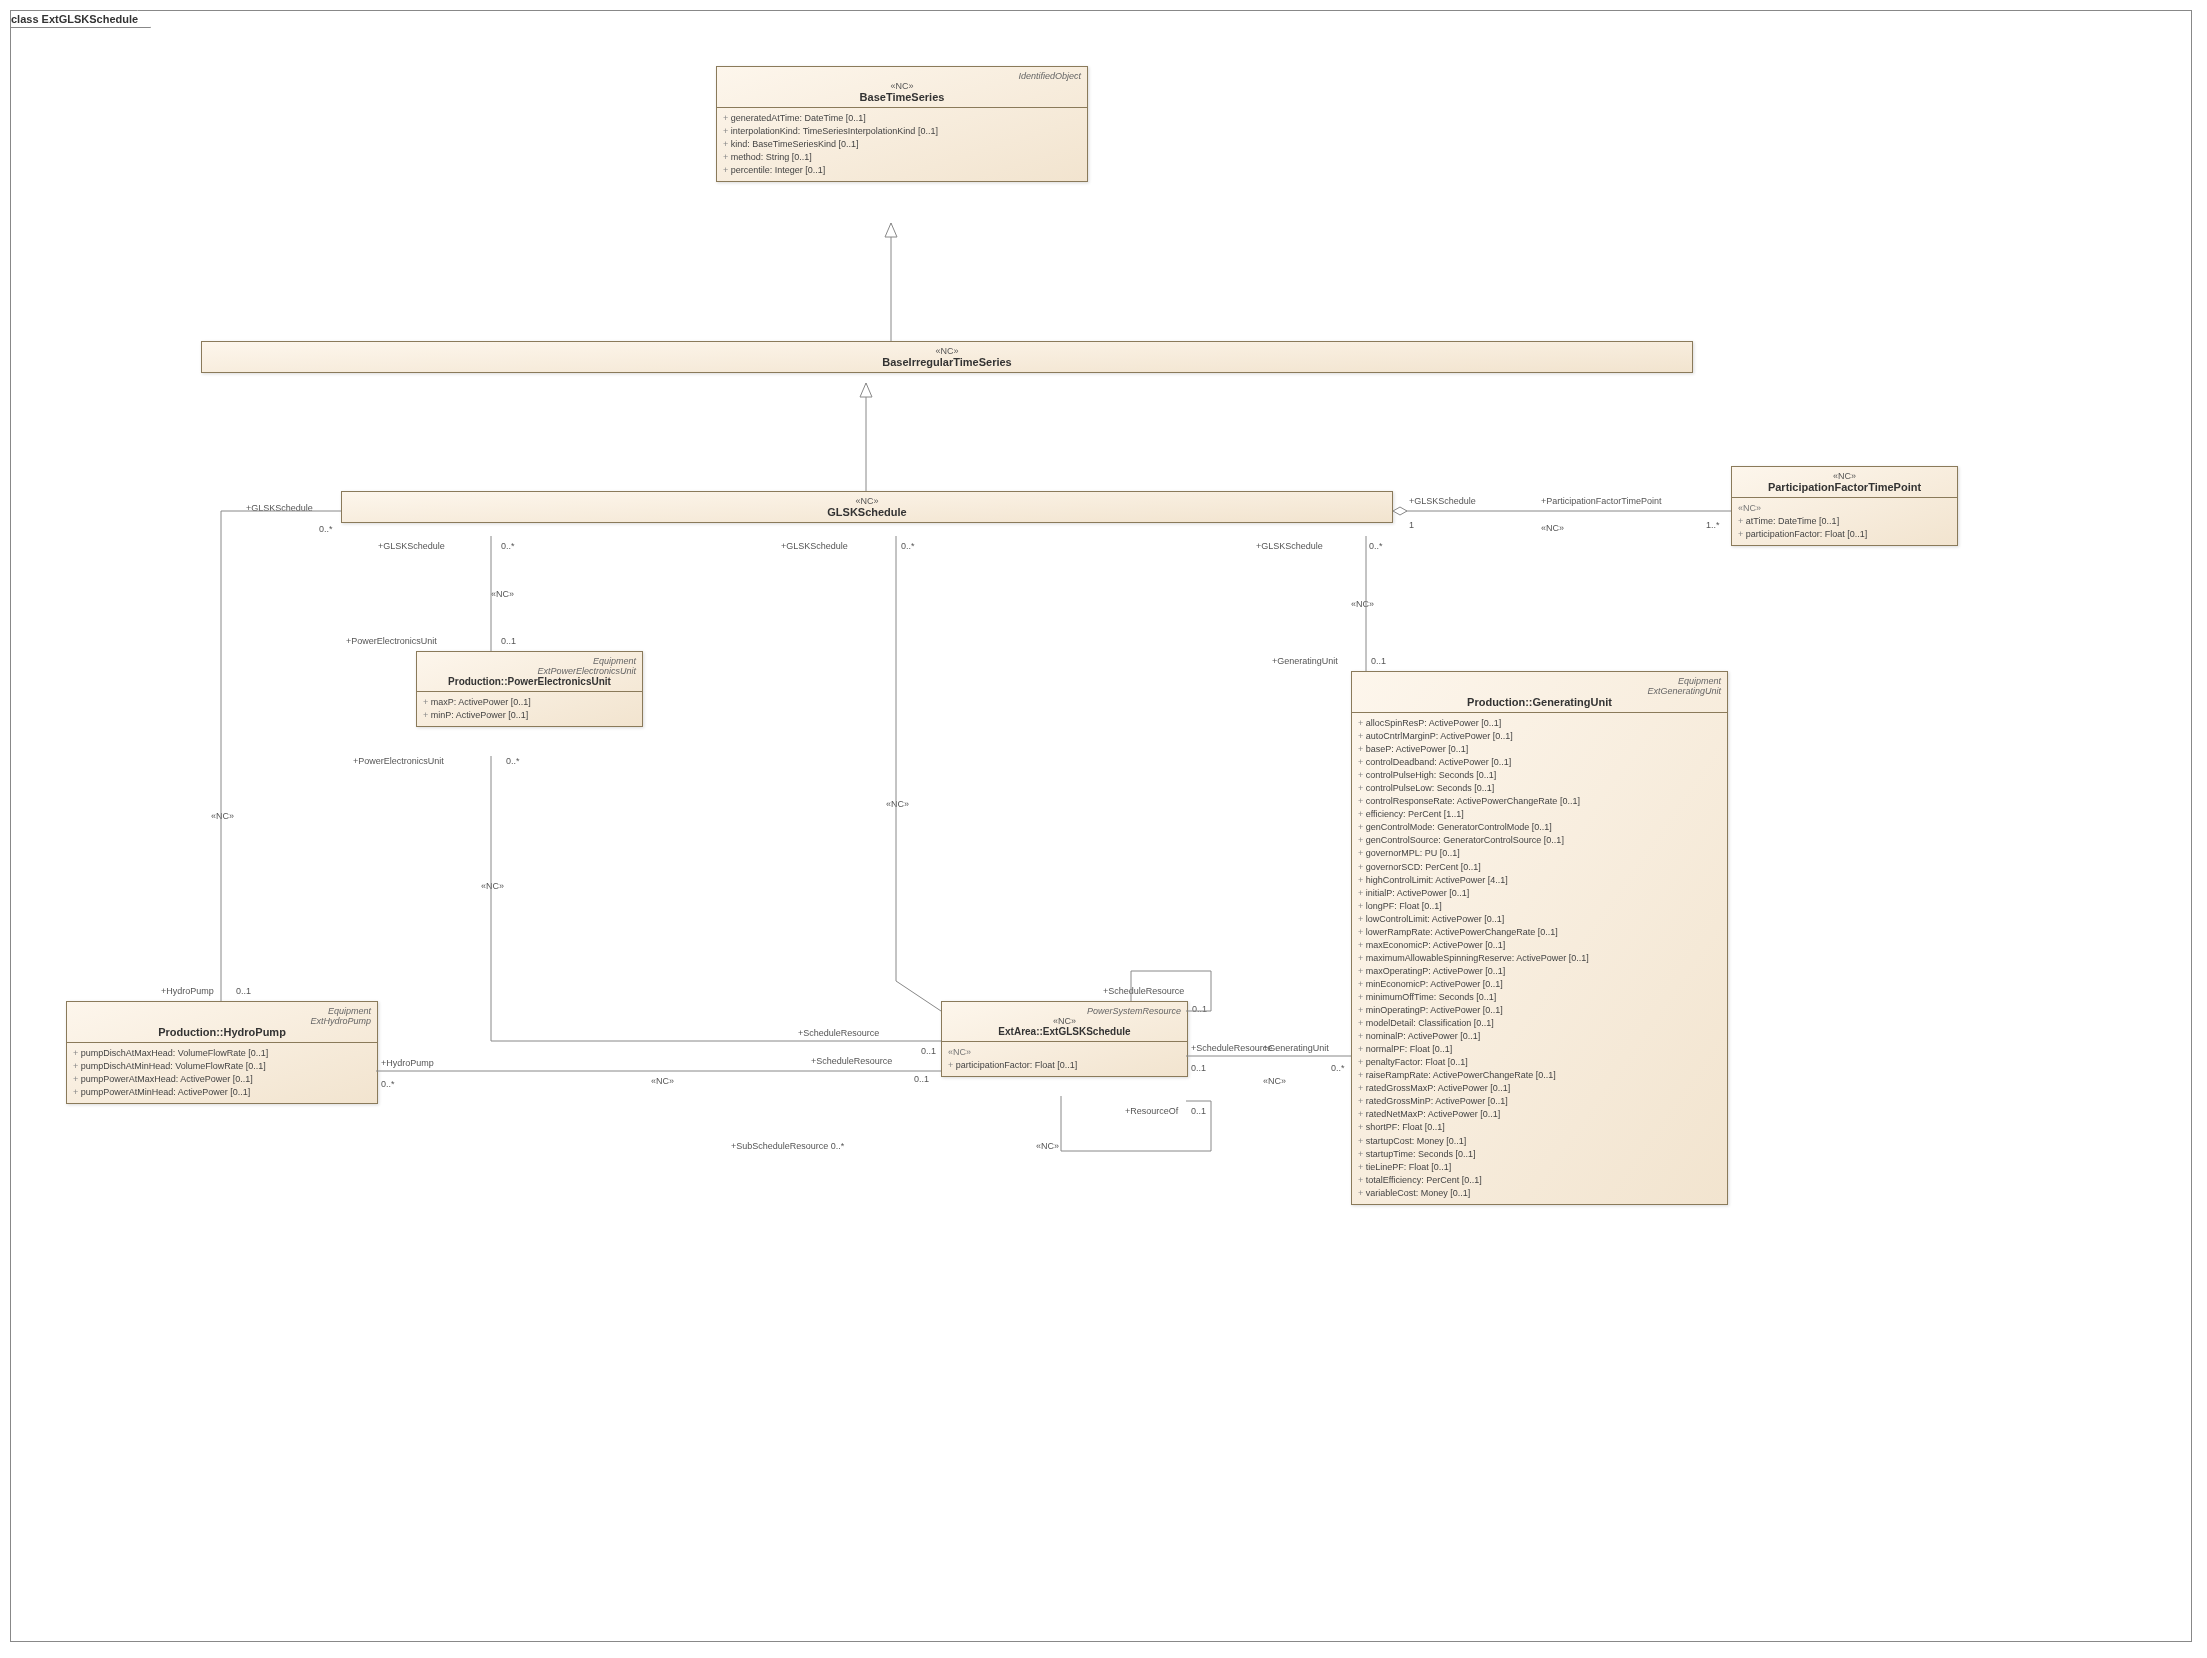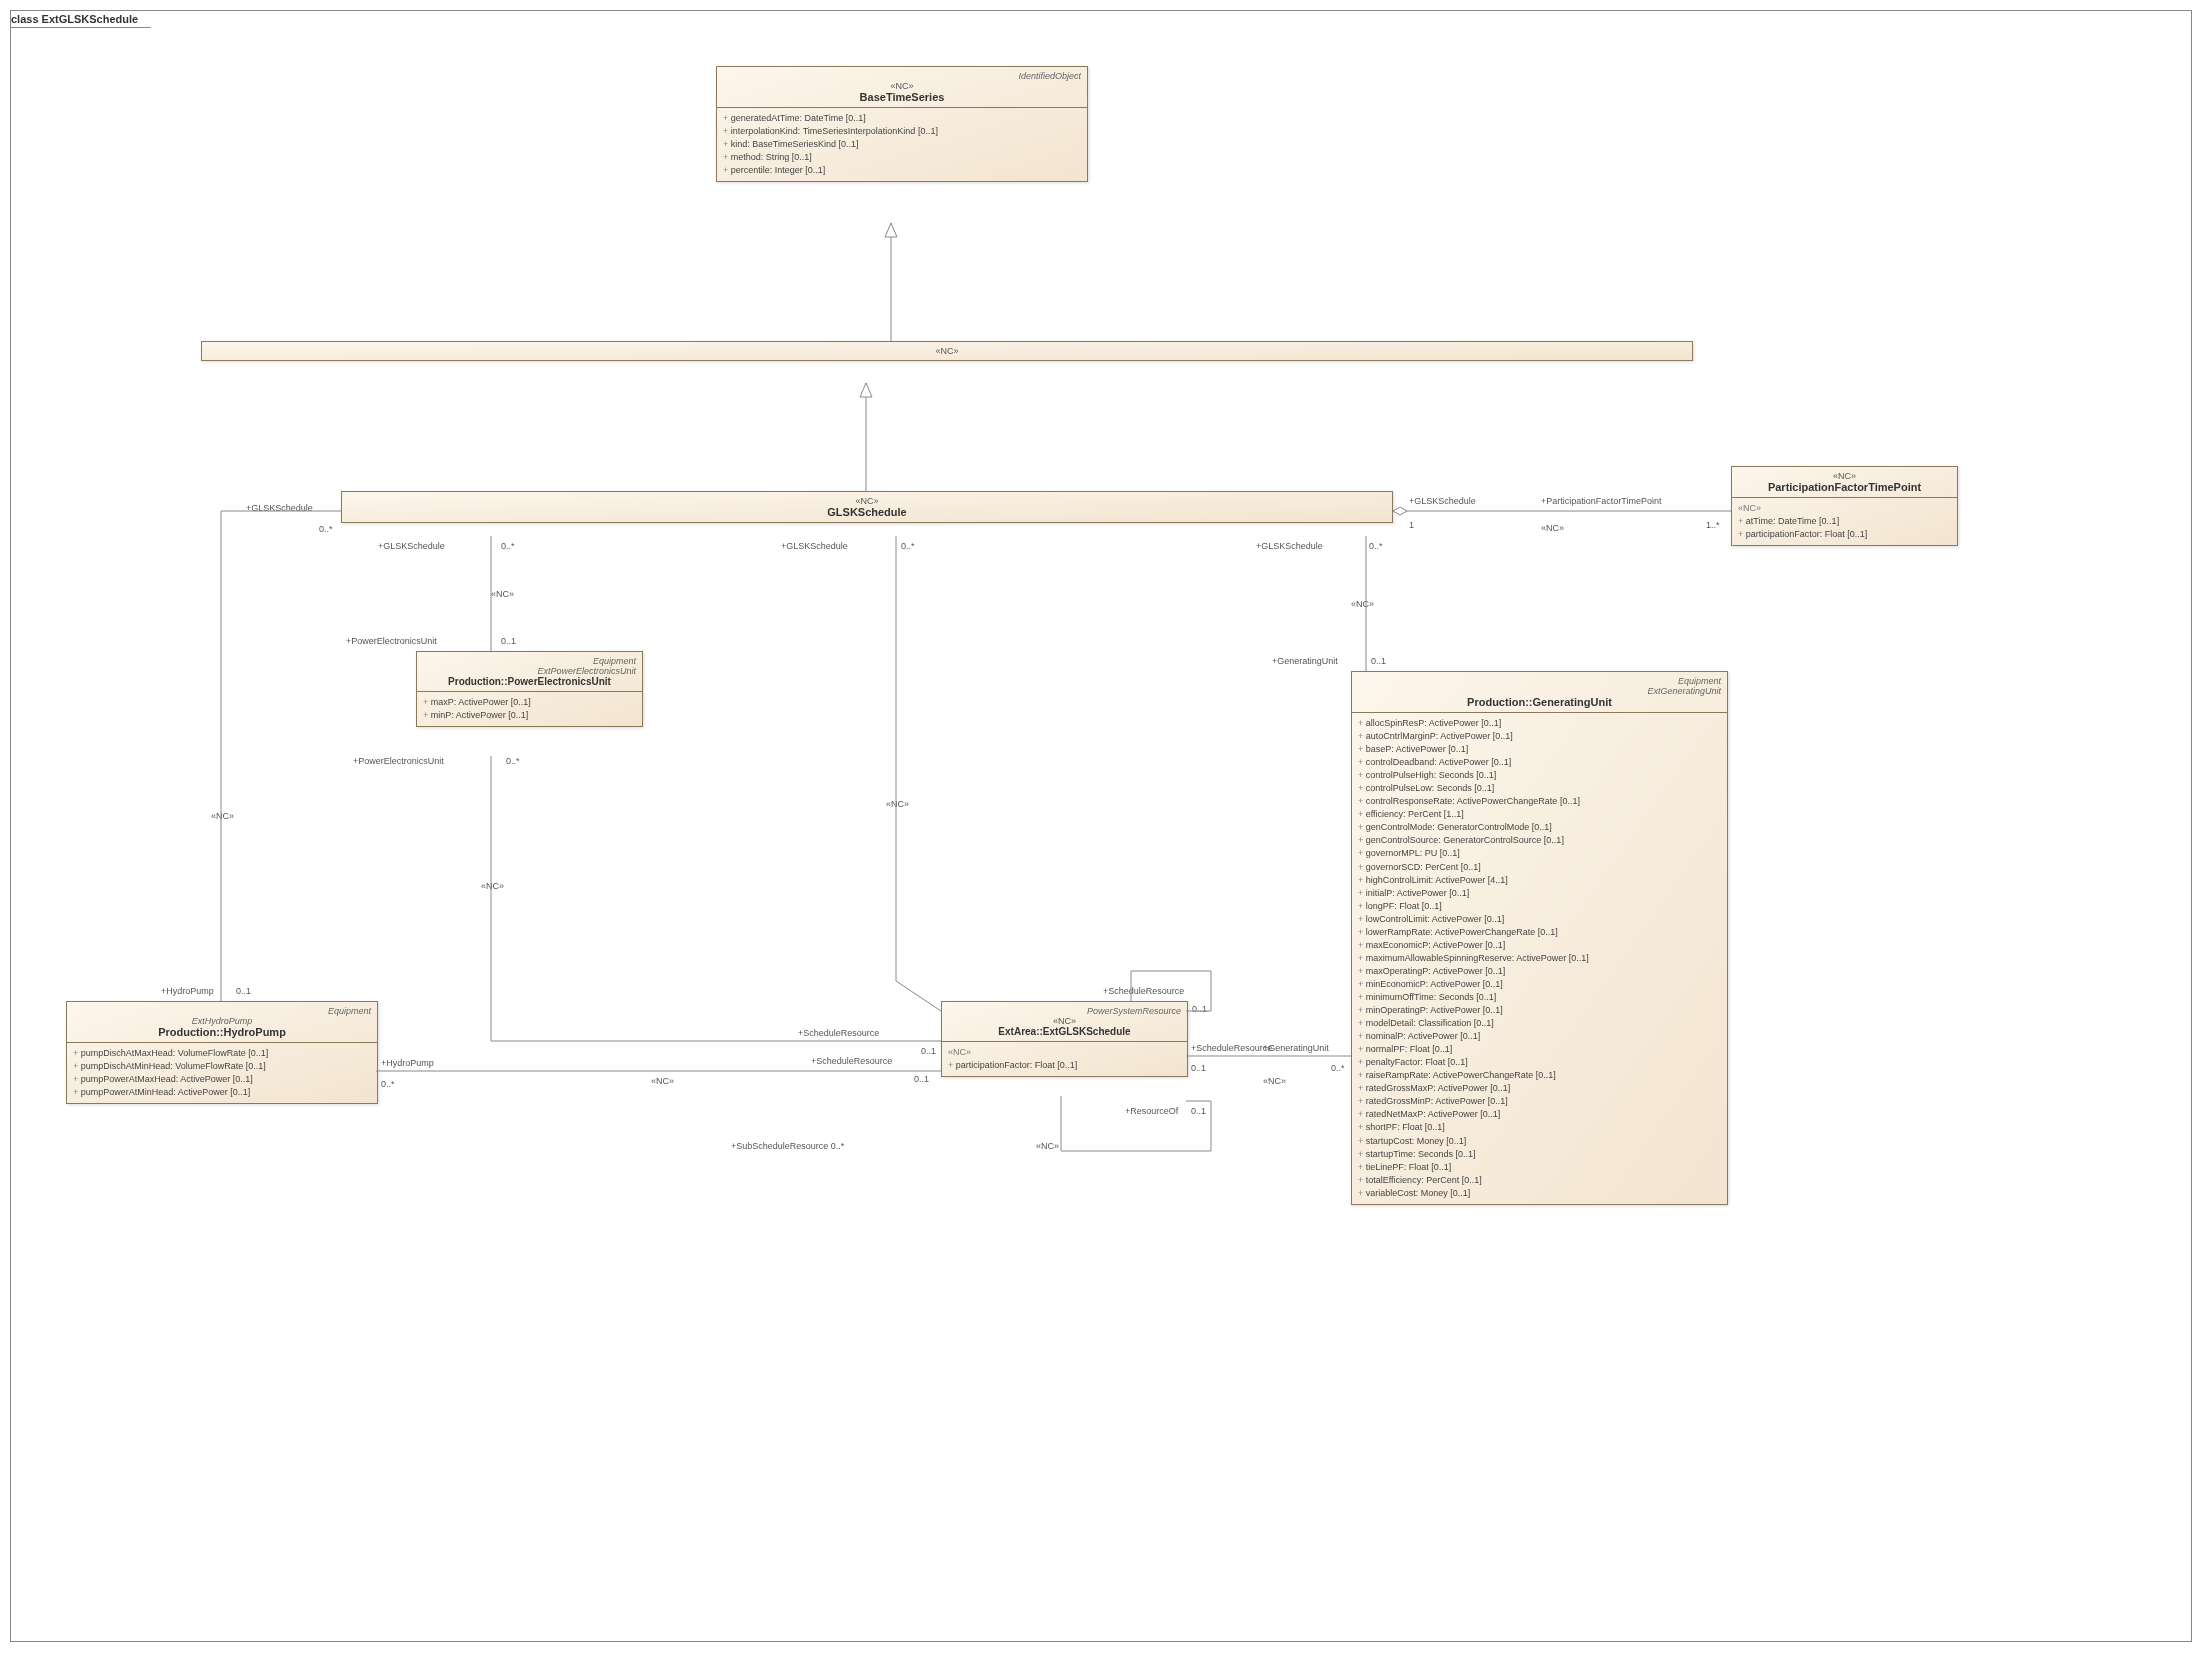--- a/index.html
+++ b/index.html
@@ -123,20 +123,21 @@
         <div class="row">interpolationKind: TimeSeriesInterpolationKind [0..1]</div>
         <div class="row">kind: BaseTimeSeriesKind [0..1]</div>
         <div class="row">method: String [0..1]</div>
         <div class="row">percentile: Integer [0..1]</div>
       </div>
     </div>
 
     <div class="class-box" style="left:190px; top:330px; width:1490px;">
       <div class="cb-head" style="border-bottom:none;">
         <div class="stereo">«NC»</div>
+        <div class="name">BaseIrregularTimeSeries</div>
       </div>
     </div>
 
     <div class="class-box" style="left:330px; top:480px; width:1050px;">
       <div class="cb-head" style="border-bottom:none;">
         <div class="stereo">«NC»</div>
         <div class="name">GLSKSchedule</div>
       </div>
     </div>
 
@@ -160,21 +161,21 @@
       </div>
       <div class="cb-body">
         <div class="row">maxP: ActivePower [0..1]</div>
         <div class="row">minP: ActivePower [0..1]</div>
       </div>
     </div>
 
     <div class="class-box" style="left:55px; top:990px; width:310px;">
       <div class="cb-head">
         <div class="tag" style="text-align:right">Equipment</div>
-        <div class="tag" style="text-align:center">ExtHydroPump</div>
+        <div class="tag" style="text-align:right">ExtHydroPump</div>
         <div class="name">Production::HydroPump</div>
       </div>
       <div class="cb-body">
         <div class="row">pumpDischAtMaxHead: VolumeFlowRate [0..1]</div>
         <div class="row">pumpDischAtMinHead: VolumeFlowRate [0..1]</div>
         <div class="row">pumpPowerAtMaxHead: ActivePower [0..1]</div>
         <div class="row">pumpPowerAtMinHead: ActivePower [0..1]</div>
       </div>
     </div>
 

